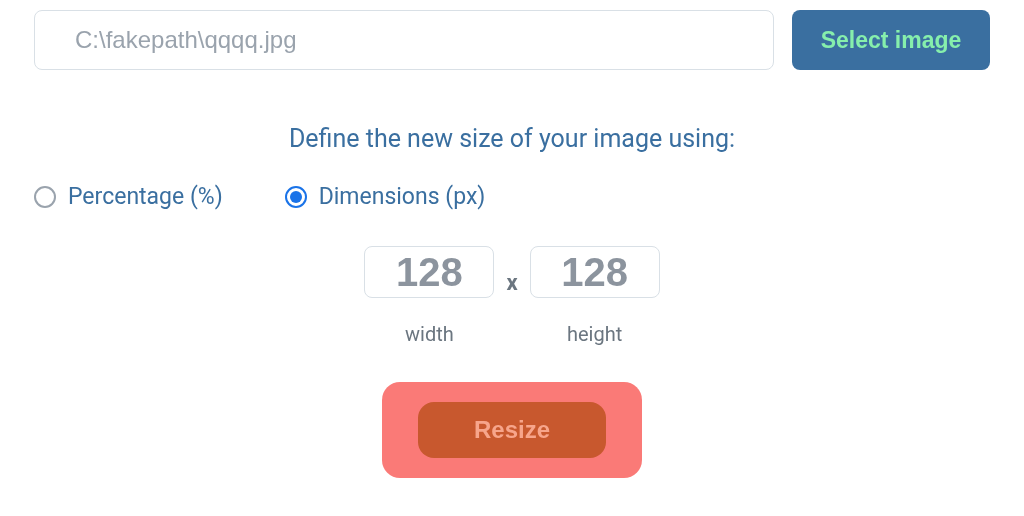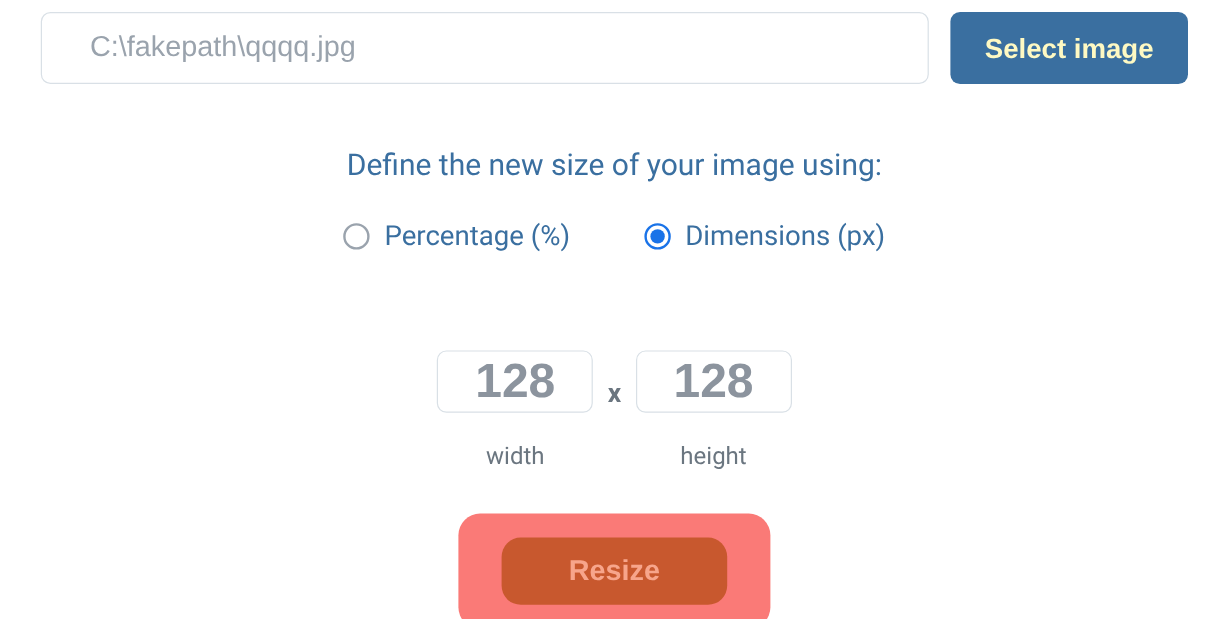--- a/index.html
+++ b/index.html
@@ -28,39 +28,39 @@
       padding: 0 40px;
       font-size: 24px;
       color: #9aa3ad;
       background: #fff;
       outline: none;
     }
     .select-image-btn {
       width: 198px;
       height: 60px;
       background: #3a6fa0;
-      color: #fef9c3;
+      color: #86efac;
       border: none;
       border-radius: 8px;
       font-size: 23px;
       font-weight: 600;
       cursor: pointer;
     }
     .instruction {
       text-align: center;
       font-size: 25px;
       color: #3a6fa0;
       margin-bottom: 30px;
       font-weight: 400;
     }
     .radio-row {
       display: flex;
-      justify-content: center;
+      justify-content: flex-start;
       gap: 62px;
-      margin-bottom: 82px;
+      margin-bottom: 36px;
     }
     .radio-option {
       display: flex;
       align-items: center;
       gap: 12px;
       cursor: pointer;
     }
     .radio-circle {
       width: 22px;
       height: 22px;

